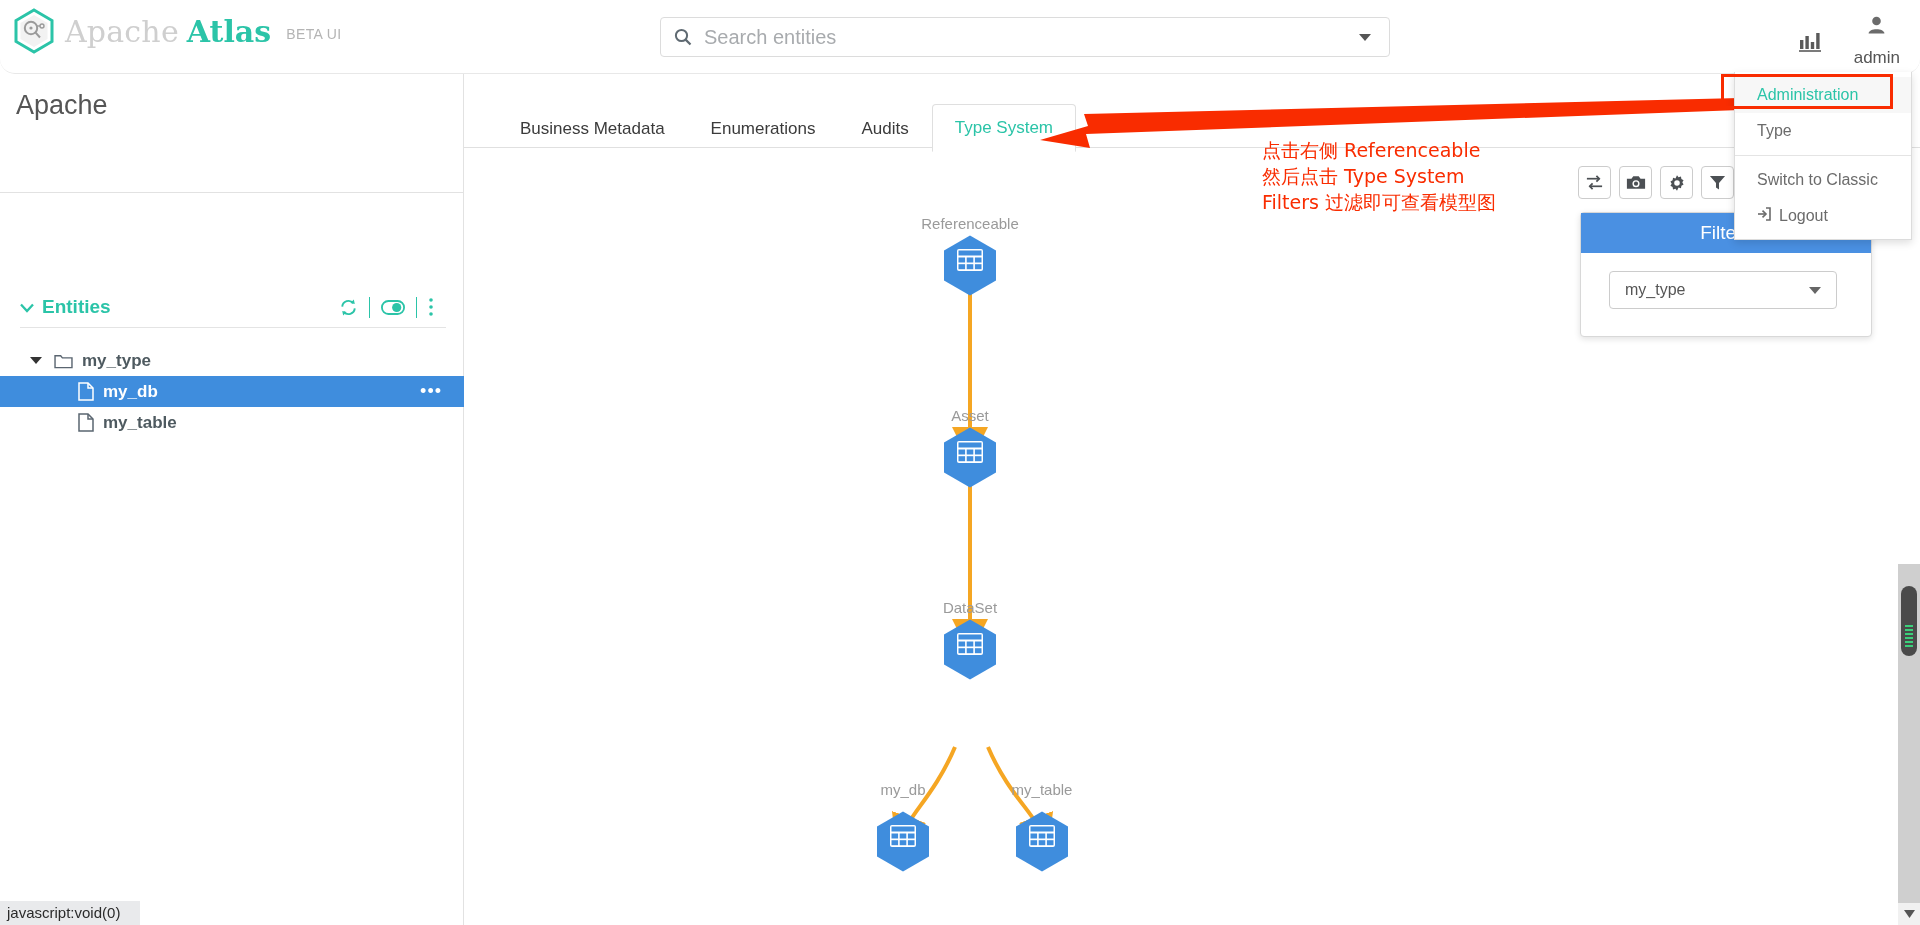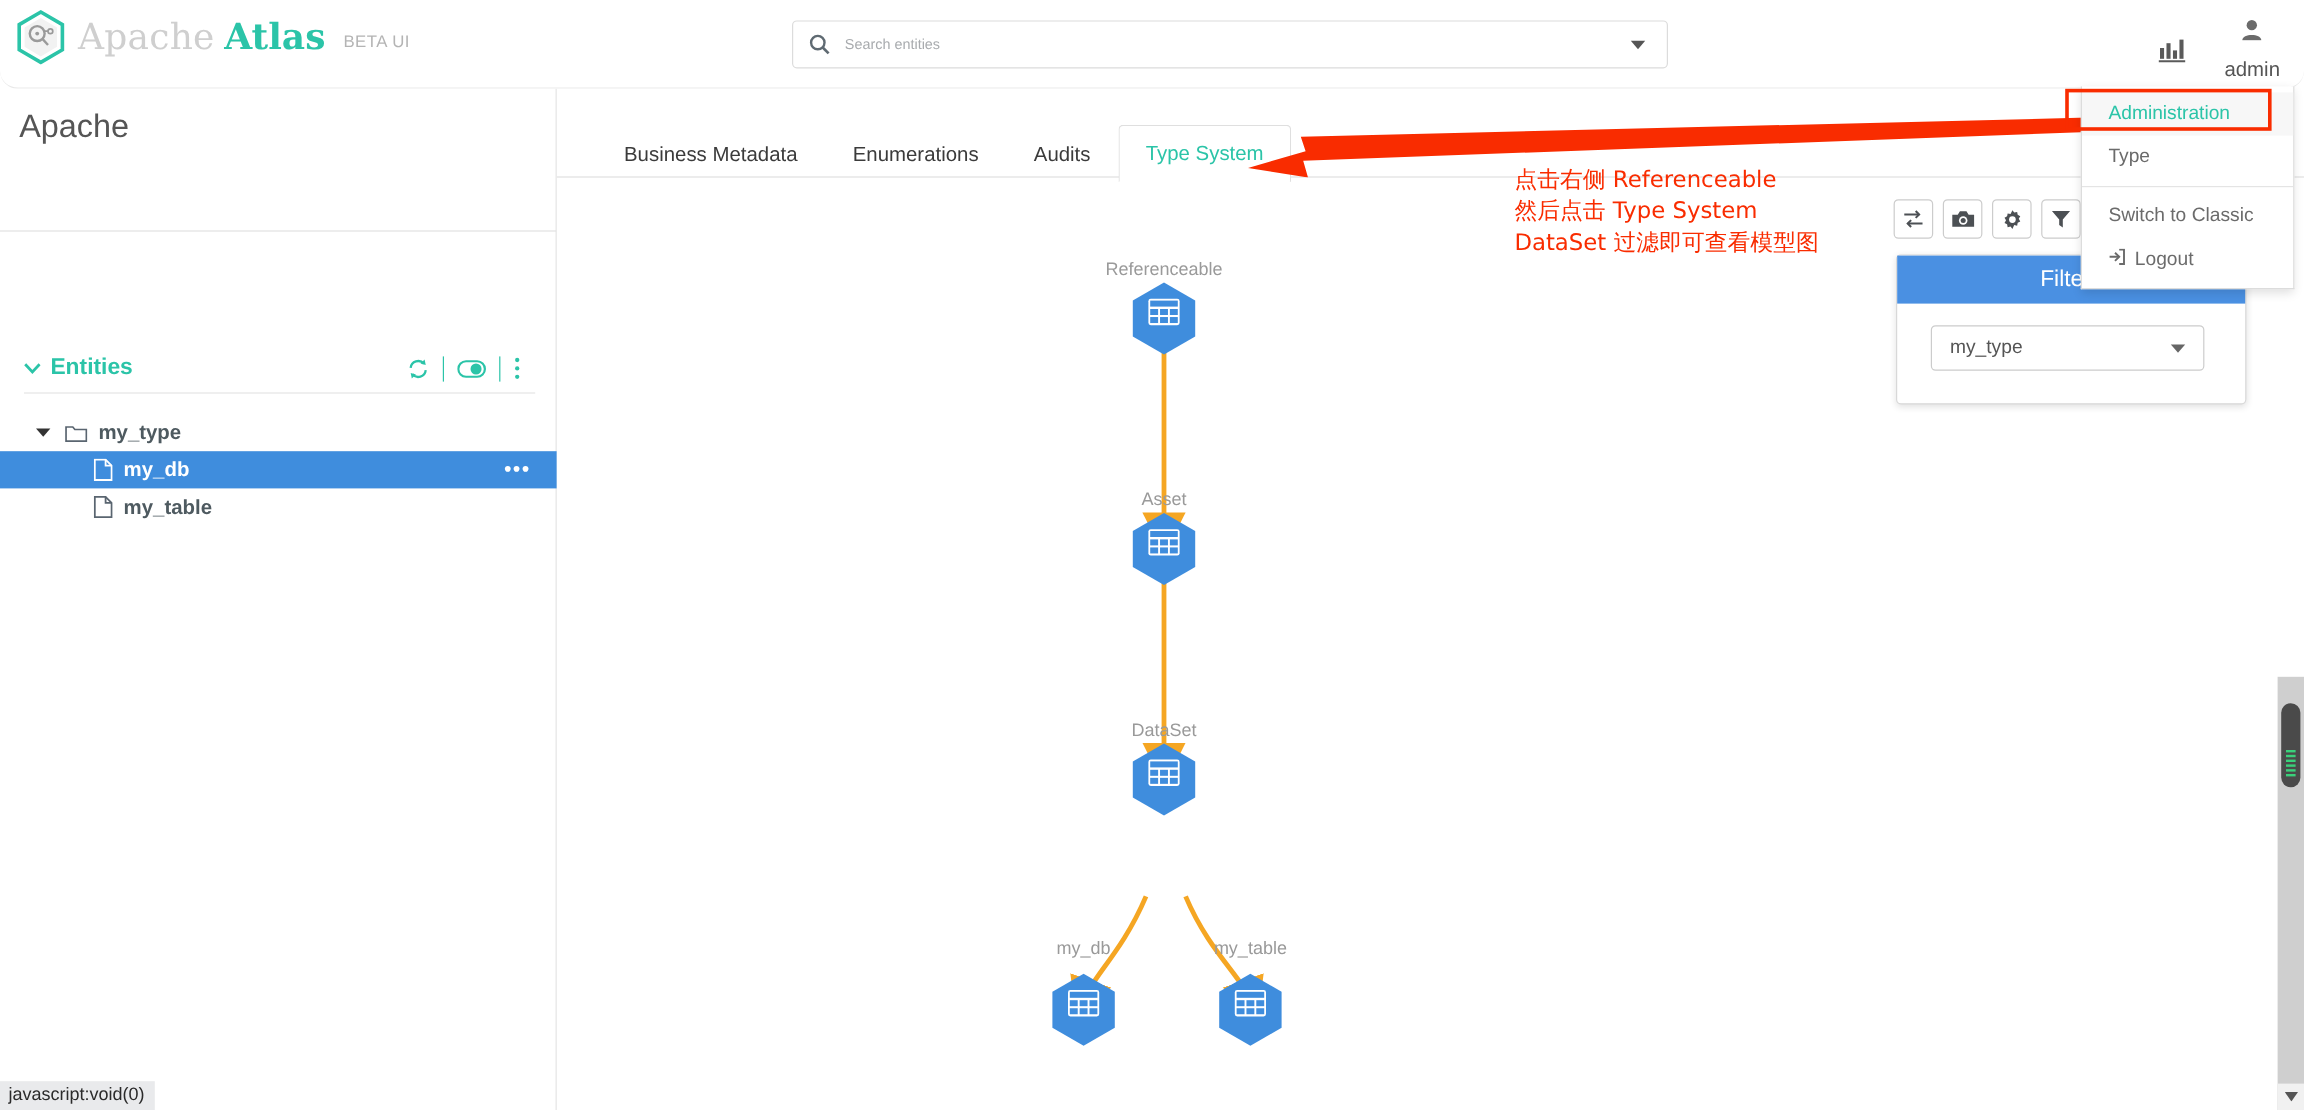--- a/index.html
+++ b/index.html
@@ -39,21 +39,21 @@
 
   #search-box {
     position: absolute; left: 660px; top: 17px;
     width: 730px; height: 40px;
     border: 1px solid #dcdcdc; border-radius: 4px; background: #fff;
     display: flex; align-items: center;
   }
   #search-icon { margin-left: 13px; color: #5f6a72; display:flex; }
   #search-input {
     flex: 1; border: 0; outline: 0; margin-left: 10px;
-    font-size: 12px; color: #4a4a4a; background: transparent;
+    font-size: 20px; color: #4a4a4a; background: transparent;
     font-family: "Liberation Sans", sans-serif;
   }
   #search-input::placeholder { color: #a8abae; }
   #search-caret {
     margin-right: 18px; width: 0; height: 0;
     border-left: 6px solid transparent; border-right: 6px solid transparent;
     border-top: 7px solid #555;
   }
 
   #topbar-right {
@@ -237,21 +237,21 @@
   .sbar { height: 2px; background: #3ad07a; margin-bottom: 2px; }
   #scroll-down {
     position: absolute; left: 0; bottom: 0; width: 22px; height: 22px;
     background: #f1f1f1; display: flex; align-items: center; justify-content: center;
   }
 
   
   #statusbar {
     position: absolute; left: 0; bottom: 0;
     background: #e9eaec; color: #2b2b2b; font-size: 15px;
-    padding: 3px 9px 4px 7px; z-index: 80;
+    padding: 3px 20px 4px 7px; z-index: 80;
     font-family: "Liberation Sans", sans-serif;
   }
 </style>
 </head>
 <body>
 
 <div id="topbar">
 
   <div id="logo-wrap">
     <span class="hexlogo">
@@ -534,21 +534,21 @@
   </div>
 </div>
 
 <svg id="red-arrow" width="700" height="90">
   <polygon points="0,82 48,68 44,56 700,40 700,52 46,76 50,90" fill="#f92c00"></polygon>
 </svg>
 
 <div id="annotation">
   <div>点击右侧 Referenceable</div>
   <div>然后点击 Type System</div>
-  <div>DataSet 过滤即可查看模型图</div>
+  <div>Filters 过滤即可查看模型图</div>
 </div>
 
 <div id="scrollbar">
   <div id="scroll-thumb">
     <div id="scroll-thumb-bars">
       <div class="sbar"></div>
         <div class="sbar"></div>
         <div class="sbar"></div>
       <div class="sbar"></div>
         <div class="sbar"></div>

